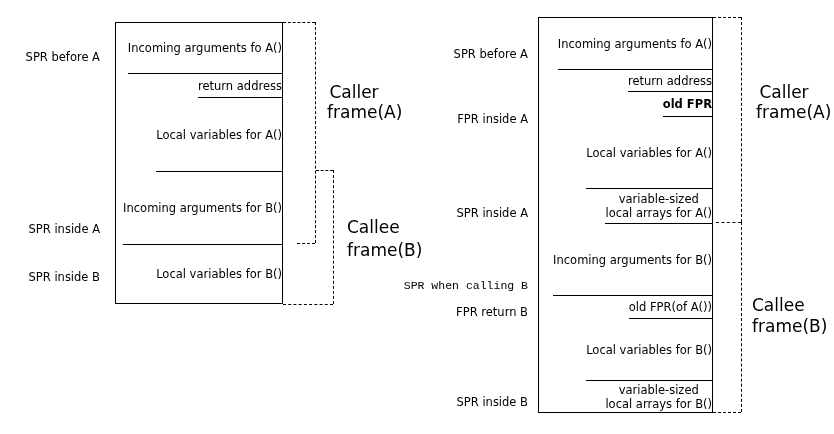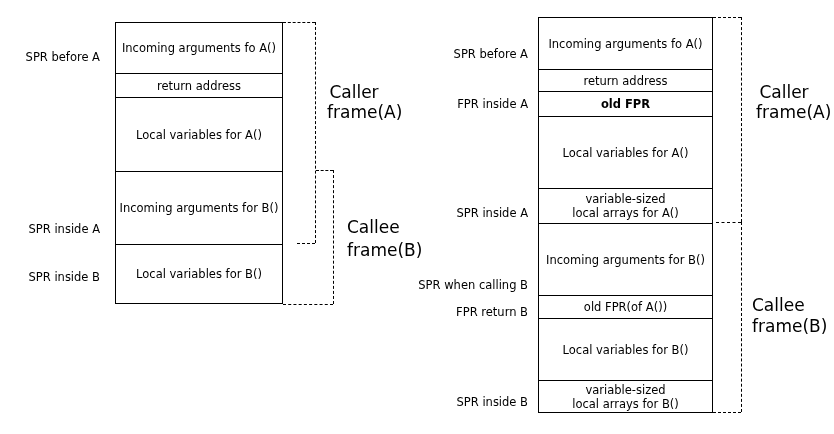--- a/index.html
+++ b/index.html
@@ -16,20 +16,21 @@
     color: #000000;
     overflow: hidden;
   }
   .stack {
     position: absolute;
     box-sizing: border-box;
     border: 1px solid #000000;
     display: flex;
     flex-direction: column;
     background: #ffffff;
+    align-items: flex-end;
   }
   .cell {
     box-sizing: border-box;
     border-bottom: 1px solid #000000;
     display: flex;
     align-items: center;
     justify-content: center;
     text-align: center;
     font-size: 11.5px;
     line-height: 14px;
@@ -80,23 +81,23 @@
   <div class="frame-label" style="left:327px; top:82px; width:54px; text-align:center; line-height:20px;">Caller
 frame(A)</div>
 
   <div class="dl h" style="left:316px; top:170px; width:17px;"></div>
   <div class="dl v" style="left:333px; top:170px; height:134px;"></div>
   <div class="dl h" style="left:283px; top:304px; width:50px;"></div>
   <div class="frame-label" style="left:347px; top:216px; line-height:23px;">Callee
 frame(B)</div>
 
   <div class="ptr-label" style="left:398px; top:48px;">SPR before A</div>
-  <div class="ptr-label" style="left:398px; top:98px;">FPR inside A</div>
+  <div class="ptr-label" style="left:398px; top:113px;">FPR inside A</div>
   <div class="ptr-label" style="left:398px; top:207px;">SPR inside A</div>
-  <div class="ptr-label" style="left:398px; top:279px;">SPR when calling B</div>
+  <div class="ptr-label" style="left:398px; top:279px;font-family:Liberation Mono, monospace;">SPR when calling B</div>
   <div class="ptr-label" style="left:398px; top:306px;">FPR return B</div>
   <div class="ptr-label" style="left:398px; top:396px;">SPR inside B</div>
 
   <div class="stack" style="left:538px; top:17px; width:175px; height:396px;">
     <div class="cell" style="height:52px;">Incoming arguments fo A()</div>
     <div class="cell" style="height:22px;">return address</div>
     <div class="cell" style="height:25px;font-weight:bold;">old FPR</div>
     <div class="cell" style="height:72px;">Local variables for A()</div>
     <div class="cell" style="height:35px;">variable-sized
 local arrays for A()</div>

